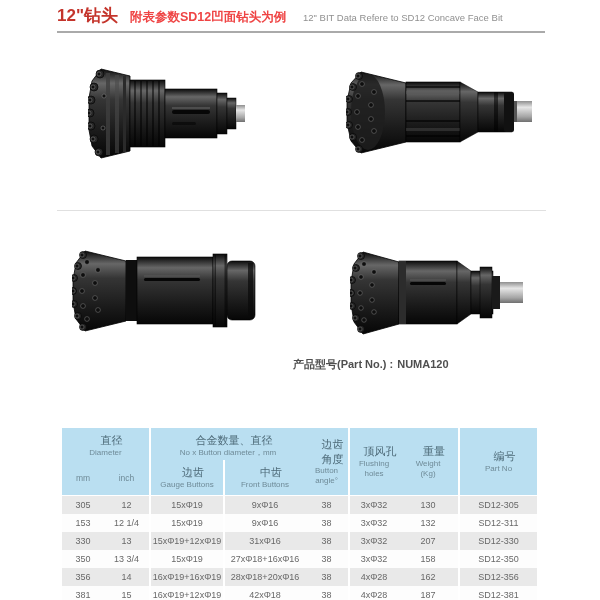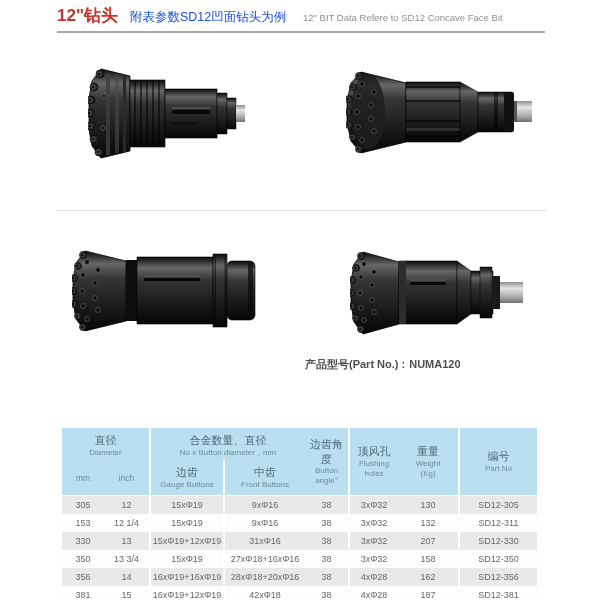--- a/index.html
+++ b/index.html
@@ -2,53 +2,53 @@
 <html><head>
 <meta charset="utf-8">
 <style>
   html,body { margin:0; padding:0; background:#fff; }
   .page {
     position:relative; width:600px; height:600px; background:#ffffff;
     font-family:"Liberation Sans","DejaVu Sans",sans-serif; overflow:hidden;
   }
   
   .title-cn { position:absolute; left:57px; top:4px; font-size:17px; font-weight:bold; color:#c4342b; white-space:nowrap; }
-  .subtitle-cn { position:absolute; left:130px; top:9px; font-size:12.5px; font-weight:normal; color:#1d4ed8; white-space:nowrap; }
+  .subtitle-cn { position:absolute; left:130px; top:9px; font-size:12.5px; font-weight:bold; color:#ef4444; white-space:nowrap; }
   .subtitle-en { position:absolute; left:303px; top:12px; font-size:9.5px; color:#909090; white-space:nowrap; }
   .divider-main { position:absolute; left:57px; top:31px; width:488px; height:2px; background:#aaaaaa; }
   .divider-light { position:absolute; left:57px; top:210px; width:489px; height:1px; background:#e0e0e0; }
   
   .bit { position:absolute; z-index:1; }
   .bit-sd12     { left:88px;  top:66px;  width:158px; height:95px; }
   .bit-dhd1120  { left:346px; top:70px;  width:188px; height:85px; }
   .bit-numa125a { left:72px;  top:250px; width:188px; height:82px; }
   .bit-numa120  { left:350px; top:250px; width:175px; height:85px; }
   
   .watermark {
     position:absolute; left:66px; top:289px; z-index:2;
     font-size:17px; color:#3636c2; opacity:0.92; white-space:nowrap; letter-spacing:0.2px;
   }
   
   .product-label { position:absolute; font-size:11px; font-weight:bold; color:#4f4f4f; white-space:nowrap; z-index:3; }
   .pl-1 { left:62px;  top:180px; }
   .pl-2 { left:330px; top:182px; }
   .pl-3 { left:50px;  top:356px; }
-  .pl-4 { left:293px; top:357px;margin-left:12px; }
+  .pl-4 { left:293px; top:357px; }
   .star { font-size:10px; color:#15153f; margin-right:7px; }
   .part-no { margin-left:4px; }
   
   .spec-table {
     position:absolute; left:62px; top:428px; width:475px;
     border-collapse:collapse; table-layout:fixed;
   }
   .spec-table th { background:#badff1; font-weight:normal; padding:0; text-align:center; }
   .row-top th { height:27px; vertical-align:top; padding-top:5px; }
   .row-top th[rowspan] { vertical-align:middle; padding-top:0; }
   .row-sub th { height:35px; vertical-align:middle; }
-  .th-cn { display:block; font-size:11px; color:#4e6b79; line-height:1.35; }
+  .th-cn { display:block; font-size:11px; color:#4e6b79; line-height:1.35;margin-left:12px; }
   .th-en { display:block; font-size:8px; color:#6f8b98; line-height:1.25; }
   .th-unit { display:block; font-size:8.5px; color:#6f8b98; }
   .sep { border-left:2px solid #ffffff; }
   .spec-table td { height:18px; padding:0; text-align:center; font-size:9px; color:#686868; }
   tr.r-odd td  { background:#e9e9e9; }
   tr.r-even td { background:#fdfdfd; }
   tbody tr:first-child td { border-top:1px solid #ffffff; }
 </style>
 </head>
 <body>

